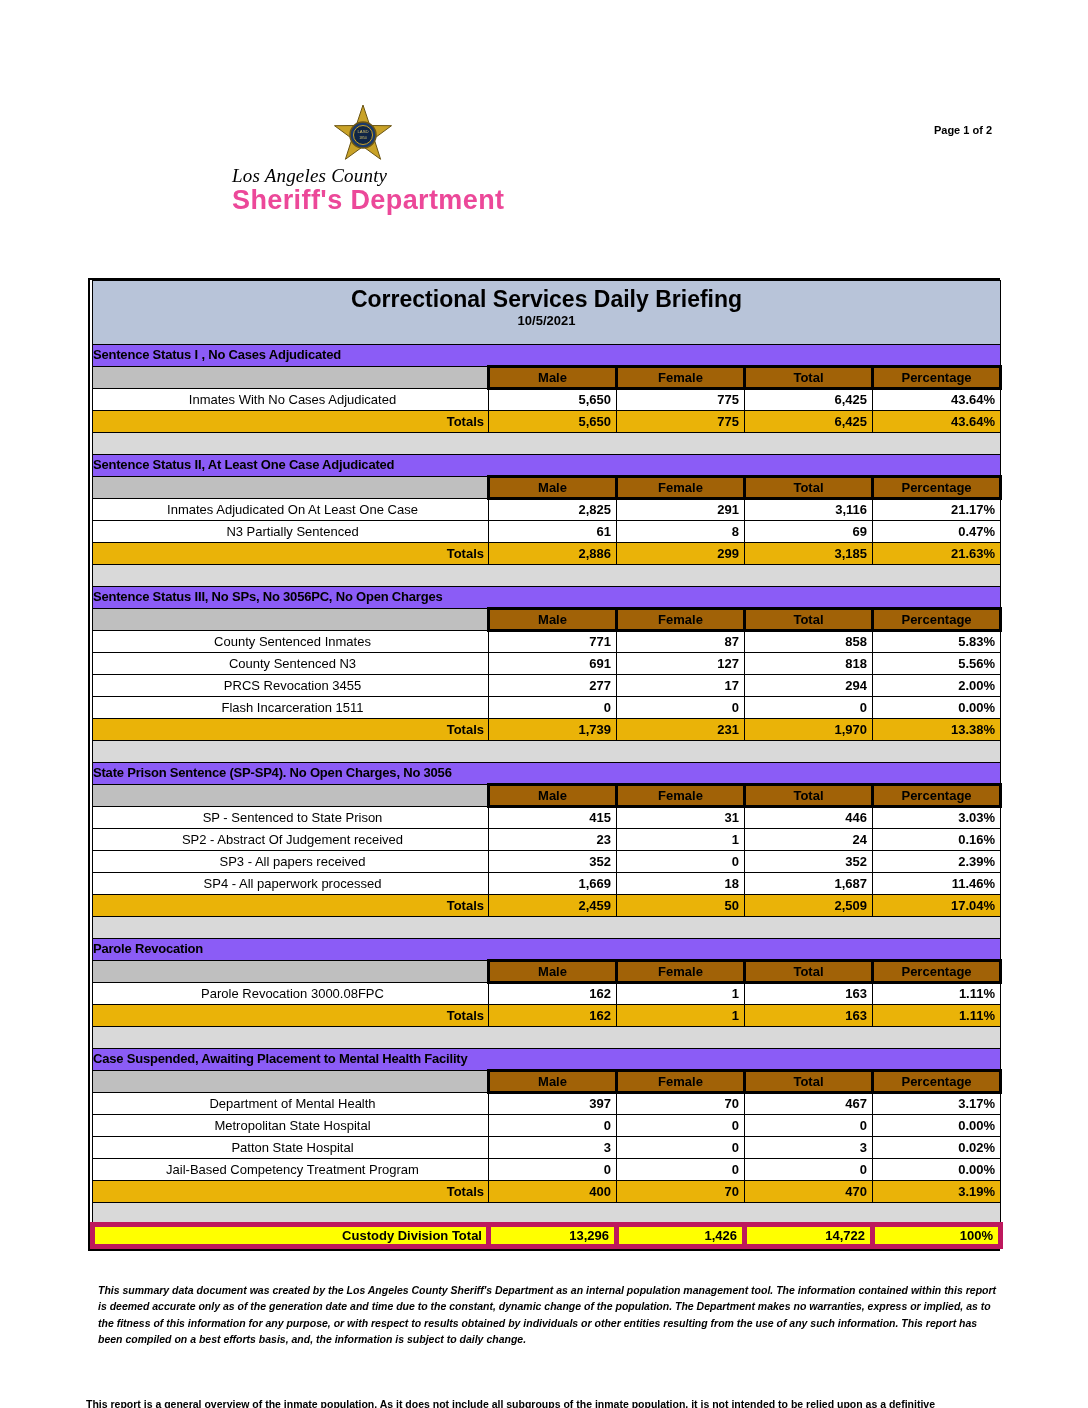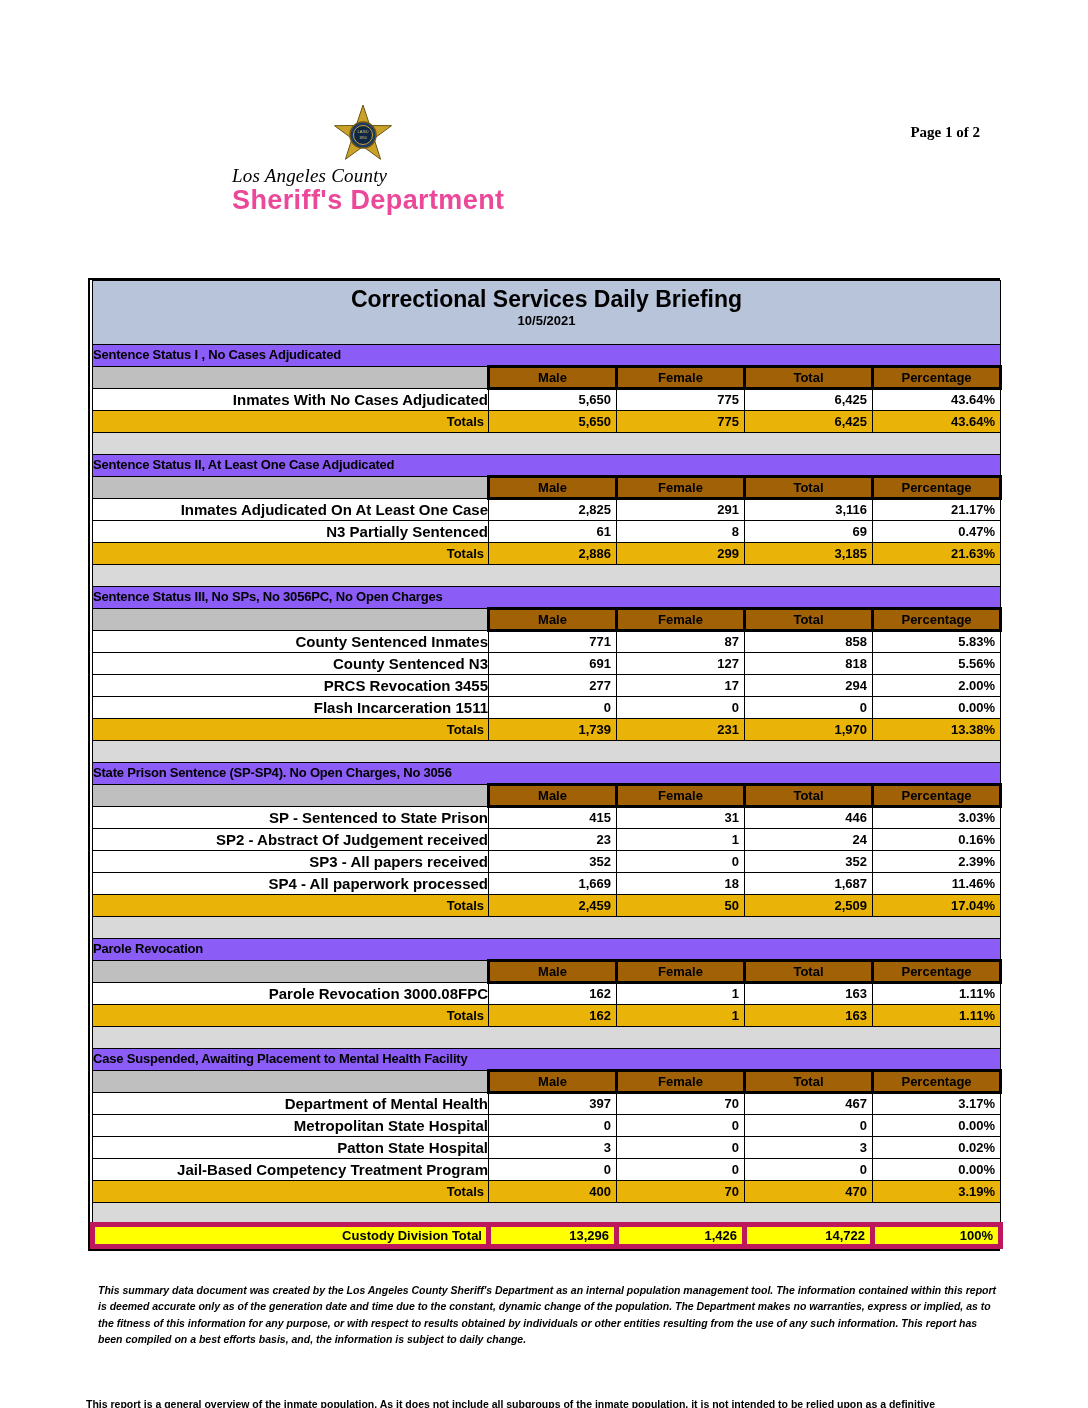--- a/index.html
+++ b/index.html
@@ -56,26 +56,25 @@
   }
   .agency-dept {
     font-family: "Liberation Sans", sans-serif;
     font-weight: bold;
     font-size: 27px;
     letter-spacing: .4px;
     color: #ec4899;
   }
   .page-number {
     position: absolute;
-    right: 108px;
+    right: 96px;
     top: 28px;
-    font-size: 15px;
+    font-size: 11px;
     font-weight: bold;
     color: #000;
-    font-family: Liberation Serif, serif;
   }
 
   
   .sheet {
     position: absolute;
     left: 88px;
     top: 182px;
     width: 912px;
     border: 2px solid #000;
     box-sizing: border-box;
@@ -139,24 +138,24 @@
     border: 1px solid #000;
   }
 
   
   .data-row td {
     border: 1px solid #000;
     background: #ffffff;
     height: 21px;
   }
   .data-row td.lbl {
-    font-weight: bold;
+    font-weight: normal;
     padding-left: 4px;
-    font-size: 15px;
-    text-align: right;
+    font-size: 13px;
+    text-align: center;
   }
   .data-row td.num {
     text-align: right;
     padding-right: 5px;
     font-size: 13px;
     font-weight: bold;
   }
 
   
   .total-row td {

